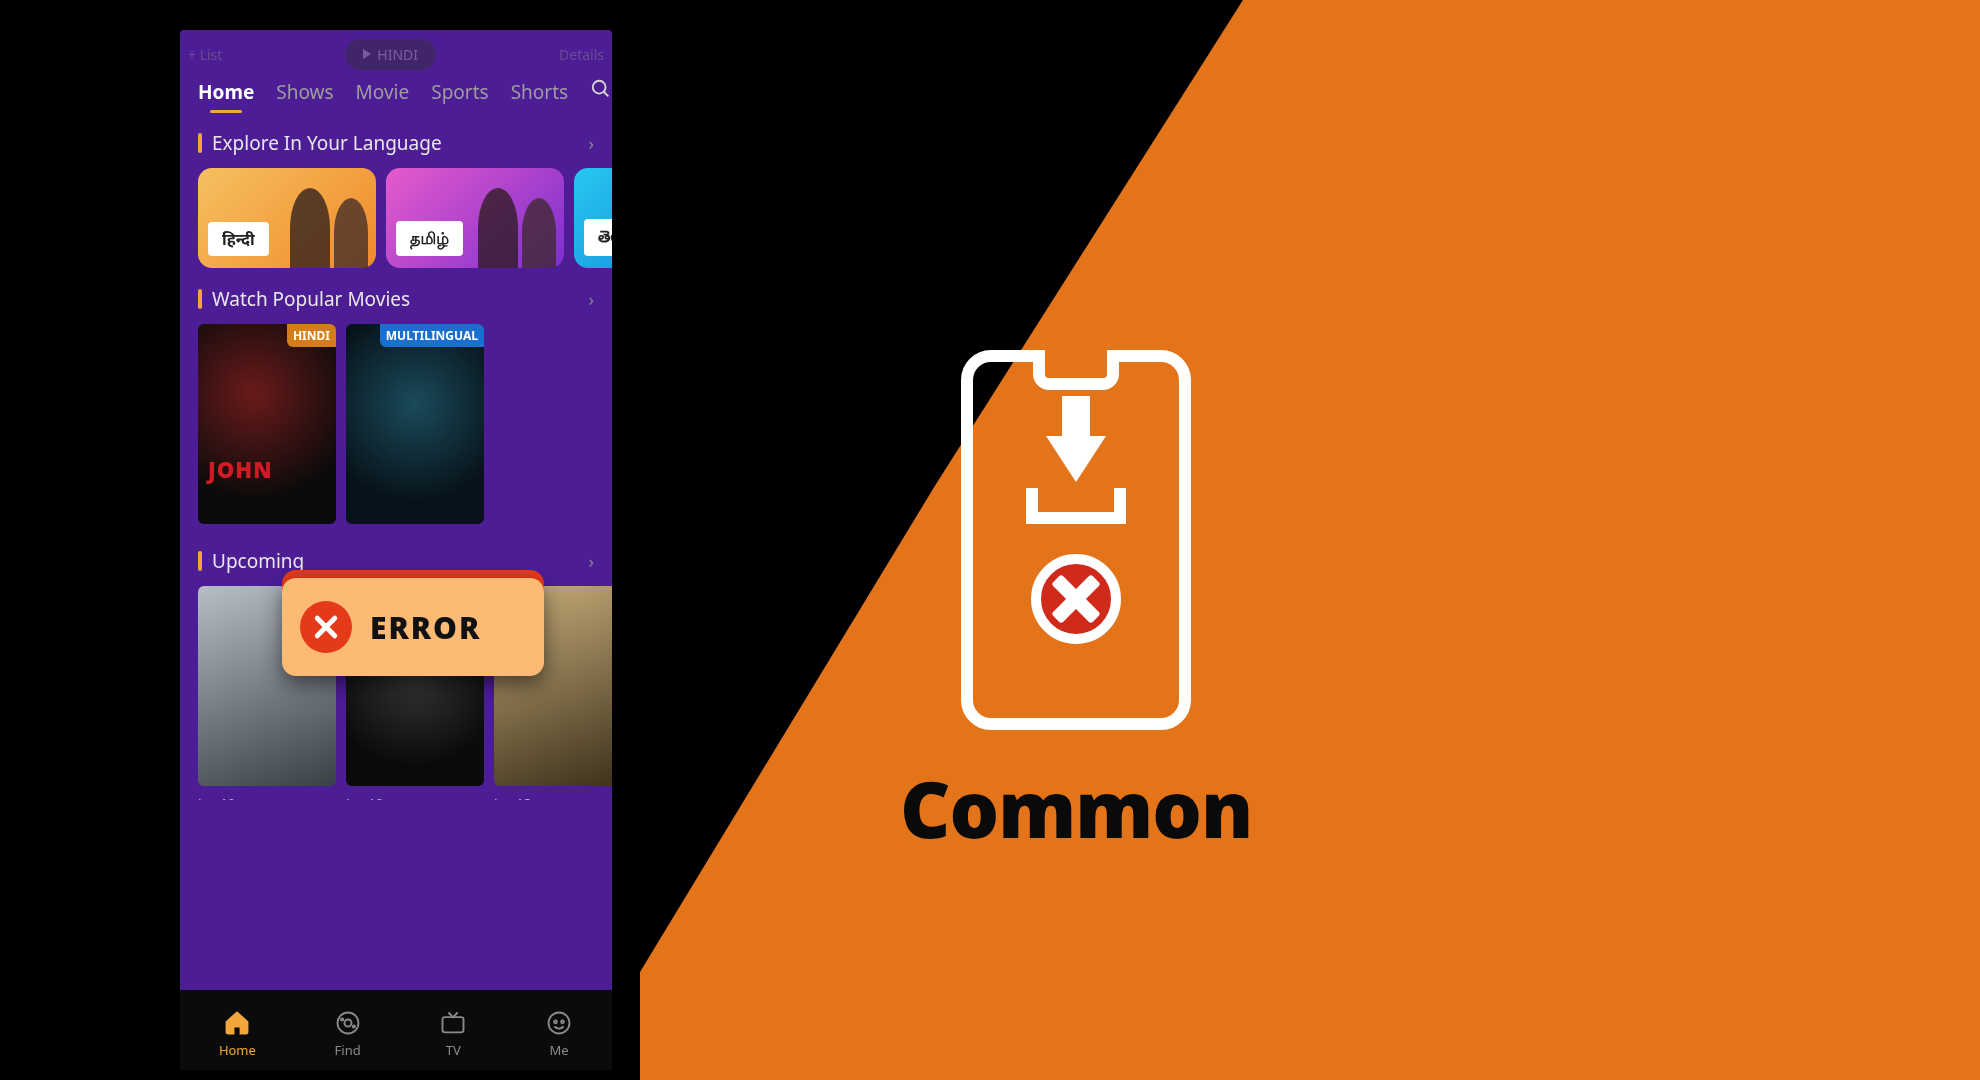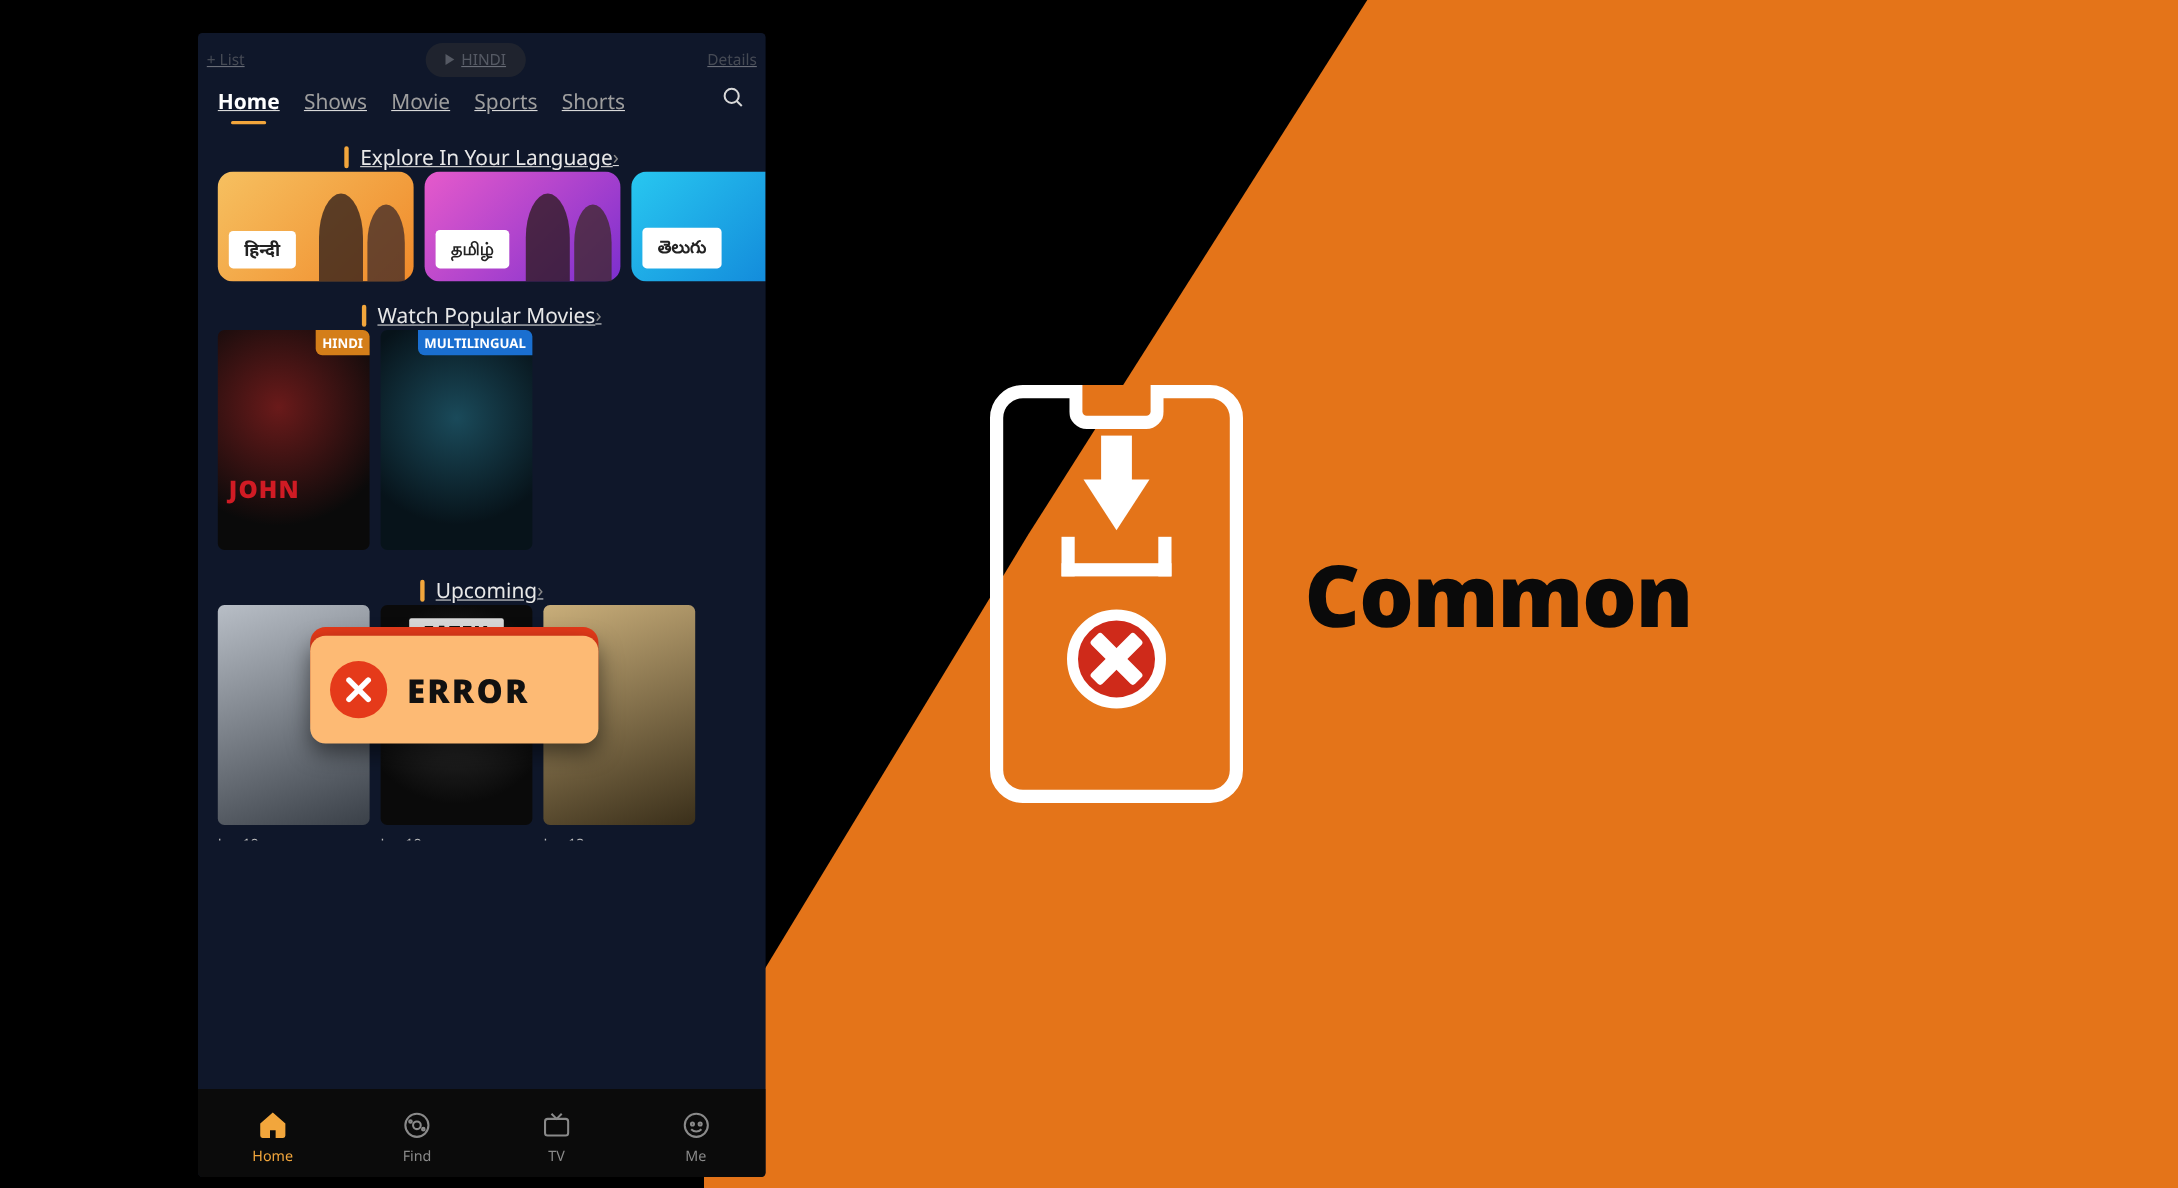--- a/index.html
+++ b/index.html
@@ -4,36 +4,36 @@
 <style>
   *{margin:0;padding:0;box-sizing:border-box;font-family:system-ui,-apple-system,Segoe UI,Roboto,Helvetica,Arial,sans-serif;}
   body{width:1980px;height:1080px;background:#000;overflow:hidden;position:relative;}
   
   .orange-shape{
     position:absolute;right:0;top:0;width:1340px;height:1080px;background:#e47419;
     clip-path:polygon(45% 0,100% 0,100% 100%,0 100%,0 90%,22% 45%);
   }
   
   .phone{
-    position:absolute;left:180px;top:30px;width:516px;height:1040px;
-    background:#0f172a;color:#d8d8d8;overflow:hidden;border-radius:4px;text-decoration:underline;
+    position:absolute;left:180px;top:30px;width:432px;height:1040px;
+    background:#4c1d95;color:#d8d8d8;overflow:hidden;border-radius:4px;
   }
   
   .topstrip{display:flex;justify-content:space-between;align-items:center;height:48px;padding:0 8px;opacity:.45;font-size:14px;color:#888;}
   .playbtn{background:#333;border-radius:18px;padding:6px 18px;display:flex;align-items:center;gap:6px;color:#aaa;}
   .playbtn .tri{width:0;height:0;border-left:8px solid #aaa;border-top:5px solid transparent;border-bottom:5px solid transparent;}
   
   .tabs{display:flex;align-items:center;gap:22px;padding:0 18px 6px 18px;font-size:19px;color:#9e9e9e;}
   .tabs .t{position:relative;cursor:default;}
   .tabs .t.active{color:#fff;font-weight:700;}
   .tabs .t.active::after{content:"";position:absolute;left:22%;bottom:-8px;width:56%;height:3px;background:#f2a63c;border-radius:2px;}
   .searchic{margin-left:auto;}
   .searchic svg{stroke:#d8d8d8;}
   
-  .secrow{display:flex;align-items:center;justify-content:center;padding:18px 18px 0 18px;}
+  .secrow{display:flex;align-items:center;justify-content:space-between;padding:18px 18px 12px 18px;}
   .secrow .bar{width:4px;height:20px;background:#f2a63c;border-radius:2px;margin-right:10px;}
   .secrow .lbl{flex:0 0 auto;font-size:19px;color:#e8e8e8;display:flex;align-items:center;}
   .secrow .chev{font-size:18px;color:#888;}
   
   .langrow{display:flex;gap:10px;padding-left:18px;overflow:hidden;}
   .langcard{position:relative;width:178px;height:100px;border-radius:14px;flex:0 0 auto;display:flex;align-items:flex-end;}
   .langcard .pill{position:absolute;left:10px;bottom:12px;background:#fff;border-radius:4px;padding:6px 14px;font-size:16px;font-weight:700;color:#222;}
   .langcard.c0{background:linear-gradient(135deg,#f6c060,#f08a2a);}
   .langcard.c1{background:linear-gradient(135deg,#e65acb,#7c2fcf);}
   .langcard.c2{background:linear-gradient(135deg,#28c7f0,#0e7dd6);}
@@ -68,21 +68,21 @@
   .bnav .bi.active svg{stroke:#f2a63c;fill:#f2a63c;}
   
   .errbadge{
     position:absolute;left:282px;top:578px;width:262px;height:98px;background:#fdba74;border-radius:14px;
     box-shadow:0 8px 20px rgba(0,0,0,.5), 0 -8px 0 #e53a1a;display:flex;align-items:center;gap:18px;padding-left:18px;
   }
   .errbadge .circ{width:52px;height:52px;border-radius:50%;background:#e53a1a;display:flex;align-items:center;justify-content:center;}
   .errbadge .circ svg{stroke:#fff;}
   .errbadge .txt{font-size:30px;font-weight:900;letter-spacing:2px;color:#111;}
   
-  .right{position:absolute;left:900px;top:350px;display:flex;align-items:center;gap:56px;}
+  .right{position:absolute;left:900px;top:350px;display:flex;align-items:center;gap:36px;flex-direction:column;}
   .phicon{width:230px;height:380px;border:12px solid #fff;border-radius:30px;position:relative;display:flex;flex-direction:column;align-items:center;justify-content:center;gap:30px;}
   .phicon::before{content:"";position:absolute;top:-12px;left:60px;right:60px;height:28px;background:#e47419;border:12px solid #fff;border-top:none;border-radius:0 0 16px 16px;}
   .dlwrap{display:flex;flex-direction:column;align-items:center;gap:6px;}
   .dlarrow{width:0;height:0;border-left:30px solid transparent;border-right:30px solid transparent;border-top:46px solid #fff;position:relative;}
   .dlarrow::before{content:"";position:absolute;top:-86px;left:-14px;width:28px;height:44px;background:#fff;}
   .dltray{width:100px;height:36px;border:12px solid #fff;border-top:none;}
   .xcirc{width:90px;height:90px;border-radius:50%;background:#cf2a1a;border:10px solid #fff;position:relative;}
   .xcirc::before,.xcirc::after{content:"";position:absolute;left:50%;top:50%;width:56px;height:14px;background:#fff;border-radius:3px;}
   .xcirc::before{transform:translate(-50%,-50%) rotate(45deg);}
   .xcirc::after{transform:translate(-50%,-50%) rotate(-45deg);}

